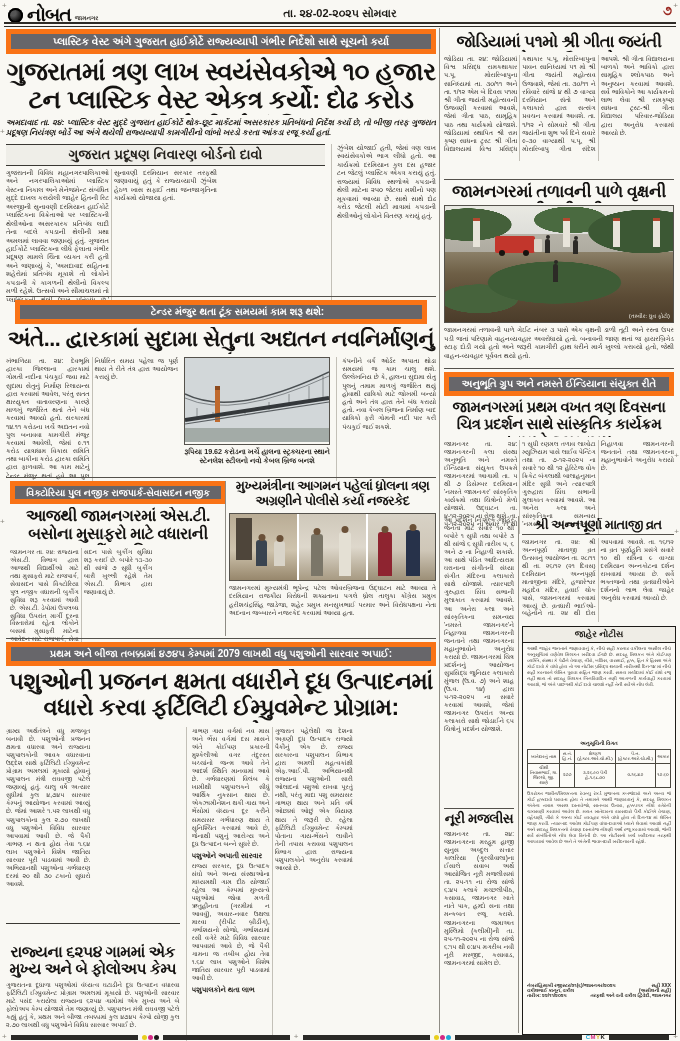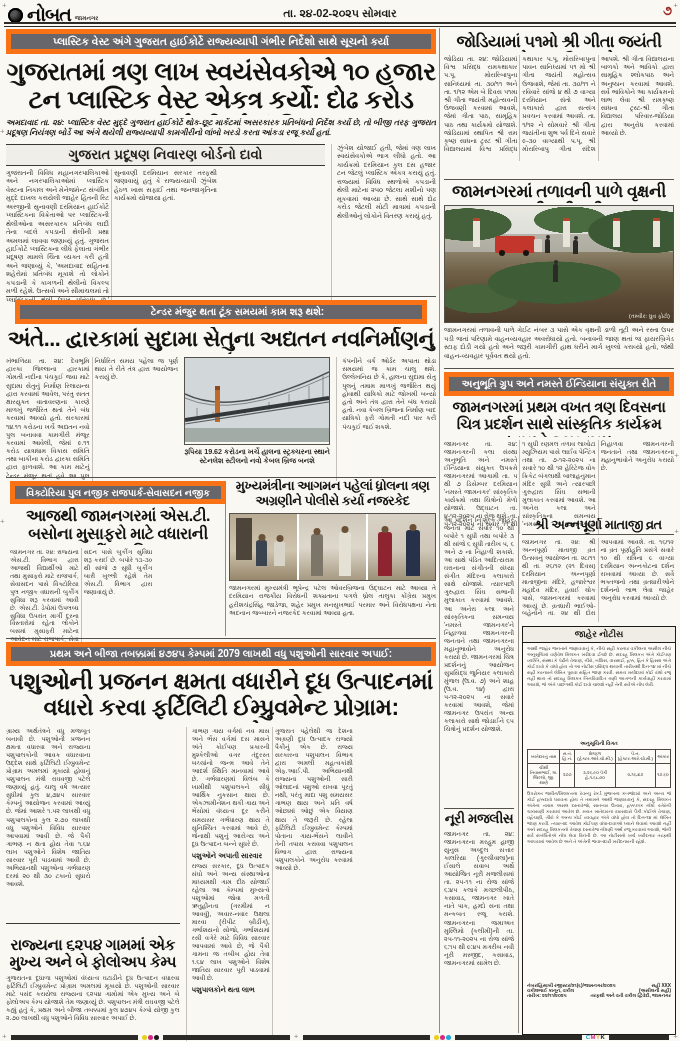--- a/index.html
+++ b/index.html
@@ -247,21 +247,21 @@
     <div class="caption" style="margin-top:3px;height:48px;font-size:6.4px;">જામનગરમાં મુખ્યમંત્રી ભૂપેન્દ્ર પટેલ ઓવરબ્રિજના ઉદ્ઘાટન માટે આવ્યા તે દરમિયાન રાજકીય વિરોધની શક્યતાના પગલે ધ્રોલ તાલુકા કોંગ્રેસ પ્રમુખ હરીશચંદ્રસિંહ જાડેજા, શહેર પ્રમુખ મનસુખભાઈ પરમાર અને વિરોધપક્ષના નેતા અદનાન જબ્બારને નજરકેદ કરવામાં આવ્યા હતા.</div>
   </div>
   <div class="abs hrule" style="left:6px;top:638px;width:430px;"></div>
 
   <div class="abs" style="left:6px;top:642px;width:430px;">
     <div class="kicker" style="height:14px;font-size:10px;">પ્રથમ અને બીજા તબક્કામાં ૪૭૪૫ કેમ્પમાં 2079 લાખથી વધુ પશુઓની સારવાર અપાઈ:</div>
     <div class="headline" style="font-size:23px;margin-top:3px;height:54px;">પશુઓની પ્રજનન ક્ષમતા વધારીને દૂધ ઉત્પાદનમાં વધારો કરવા ફર્ટિલિટી ઈમ્પ્રુવમેન્ટ પ્રોગ્રામ: રાઘવજી પટેલ</div>
     <div style="display:flex;gap:6px;margin-top:4px;">
       <div style="width:176px;">
         <div class="body-txt cols2" style="height:190px;font-size:6.3px;">ગ્રામ્ય અર્થતંત્રને વધુ મજબૂત બનાવી છે. પશુઓની પ્રજનન ક્ષમતા વધારવા અને રાજ્યના પશુપાલકોની આવક વધારવાના ઉદ્દેશ સાથે ફર્ટિલિટી ઈમ્પ્રુવમેન્ટ પ્રોગ્રામ અમલમાં મૂકાયો હોવાનું પશુપાલન મંત્રી રાઘવજી પટેલે જણાવ્યું હતું. ચાલુ વર્ષે અત્યાર સુધીમાં કુલ ૪,૭૪૫ સારવાર કેમ્પનું આયોજન કરવામાં આવ્યું છે. જેમાં આશરે ૧.૫૨ લાખથી વધુ પશુપાલકોના કુલ ૨.૭૦ લાખથી વધુ પશુઓને વિવિધ સારવાર આપવામાં આવી છે. જે પૈકી ગાભણ ન થતા હોય તેવા ૧.૬૪ લાખ પશુઓને વિશેષ જાતિય સારવાર પૂરી પાડવામાં આવી છે. અભિયાનથી પશુઓના ગર્ભધારણ દરમાં ૨૦ થી ૩૦ ટકાનો સુધારો આવશે.</div>
-        <div class="headline" style="font-size:15.5px;height:36px;margin-top:6px;border-top:1.5px solid #3a3833;padding-top:12px;">રાજ્યના ૬૨૫૪ ગામમાં એક મુખ્ય અને બે ફોલોઅપ કેમ્પ</div>
+        <div class="headline" style="font-size:15.5px;height:36px;margin-top:6px;border-top:1.5px solid #3a3833;padding-top:19px;">રાજ્યના ૬૨૫૪ ગામમાં એક મુખ્ય અને બે ફોલોઅપ કેમ્પ</div>
         <div class="body-txt" style="height:74px;margin-top:2px;font-size:6.3px;">ગુજરાતના દૂધાળા પશુઓમાં વંધ્યત્વ ઘટાડીને દૂધ ઉત્પાદન વધારવા ફર્ટિલિટી ઈમ્પ્રુવમેન્ટ પ્રોગ્રામ અમલમાં મૂકાયો છે. પશુઓની સારવાર માટે પસંદ કરાયેલા રાજ્યના ૬૨૫૪ ગામોમાં એક મુખ્ય અને બે ફોલોઅપ કેમ્પ યોજાશે તેમ જણાવ્યું છે. પશુપાલન મંત્રી રાઘવજી પટેલે કહ્યું હતું કે, પ્રથમ અને બીજા તબક્કામાં કુલ ૪૭૪૫ કેમ્પો યોજી કુલ ૨.૭૦ લાખથી વધુ પશુઓને વિવિધ સારવાર અપાઈ છે.</div>
       </div>
       <div style="width:248px;border-left:1px solid #c3c0b7;padding-left:5px;">
         <div class="cols2" style="height:312px;column-count:3;column-gap:5px;column-rule:1px solid #c3c0b7;column-fill:auto;overflow:hidden;">
           <div class="body-txt" style="font-size:6.3px;">ગાભણ ગાય વર્ગમાં નવ માસ અને ભેંસ વર્ગમાં દસ માસને અંતે કોઈપણ પ્રકારની મુશ્કેલીઓ વગર તંદુરસ્ત બચ્ચાંનો જન્મ આવે તેને આદર્શ સ્થિતિ માનવામાં આવે છે. ગર્ભધારણમાં વિલંબ કે ખામીથી પશુપાલકને સીધું આર્થિક નુકસાન થાય છે. એકઝામીનેશન થકી ગાય અને ભેંસોમાં વંધ્યત્વ દૂર કરીને સમયસર ગર્ભધારણ થાય તે સુનિશ્ચિત કરવામાં આવે છે, જેનાથી પશુનું આરોગ્ય અને દૂધ ઉત્પાદન બન્ને સુધરે છે.</div>
           <div class="flow-subhead">પશુઓને અપાતી સારવાર</div>
           <div class="body-txt" style="font-size:6.3px;">રાજ્ય સરકાર, દૂધ ઉત્પાદક સંઘો અને અન્ય સંસ્થાઓના માધ્યમથી ગામ દીઠ યોજાઈ રહેલા આ કેમ્પમાં મુખ્યત્વે પશુઓમાં જોવા મળતી ઋતુહીનતા (ગરમીમાં ન આવવું), અવાર-નવાર ઉથલા મારવા (રીપીટ બ્રીડીંગ), ગર્ભાશયનો સોજો, ગર્ભાશયમાં રસી વગેરે માટે વિવિધ સારવાર આપવામાં આવે છે, જે પૈકી ગામના જ તબીબ હોય તેવા ૧.૬૪ લાખ પશુઓને વિશેષ જાતિય સારવાર પૂરી પાડવામાં આવી છે.</div>
           <div class="flow-subhead">પશુપાલકોને થતા લાભ</div>
           <div class="body-txt" style="font-size:6.3px;">ગુજરાત પહેલેથી જ દેશના અગ્રણી દૂધ ઉત્પાદક રાજ્યો પૈકીનું એક છે. રાજ્ય સરકારના પશુપાલન વિભાગ દ્વારા અમલી મહત્વકાંક્ષી એફ.આઈ.પી. અભિયાનથી રાજ્યના પશુઓની સારી ઓલાદનાં પશુઓ રાખવા પૂરતું નથી, પરંતુ માદા પશુ સમયસર ગાભણ થાય અને પ્રતિ વર્ષ ઓછામાં ઓછું એક વિયાણ થાય તે જરૂરી છે. રહેલા ફર્ટિલિટી ઈમ્પ્રુવમેન્ટ કેમ્પમાં પોતાના ગાય-ભેંસને લાવીને તેની તપાસ કરાવવા પશુપાલન વિભાગ દ્વારા રાજ્યના પશુપાલકોને અનુરોધ કરવામાં આવ્યો છે.</div>
         </div>

